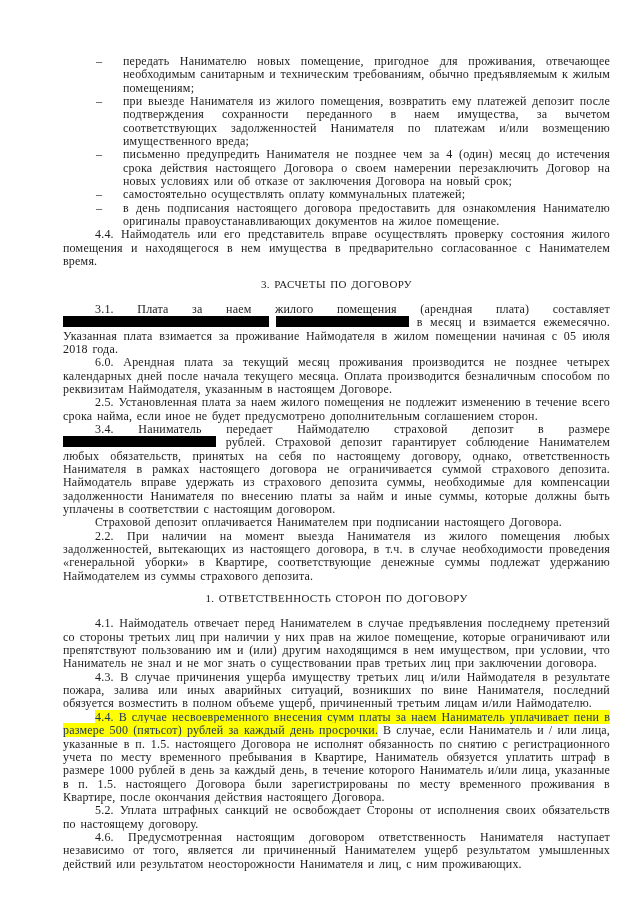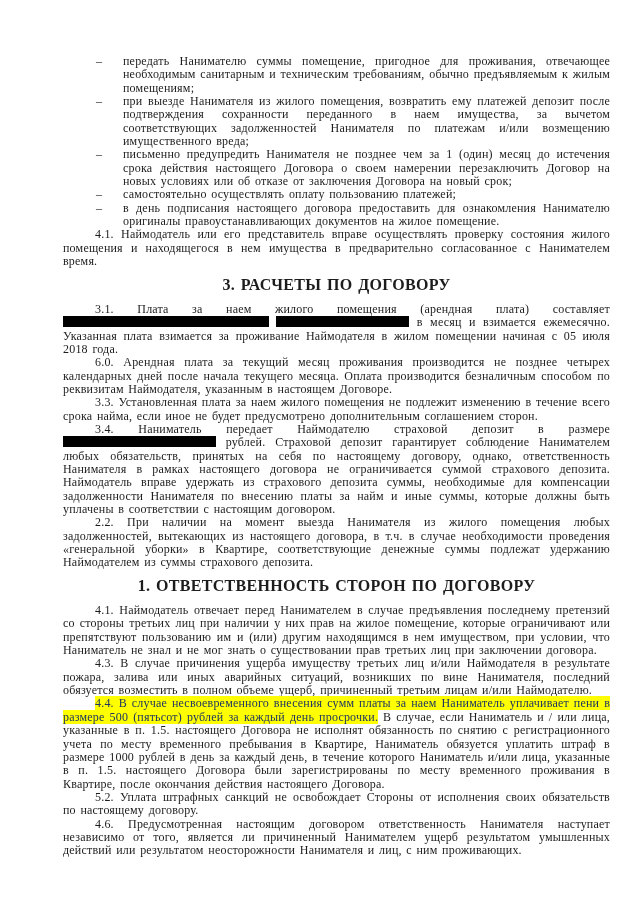--- a/index.html
+++ b/index.html
@@ -27,22 +27,22 @@
   ul.bullets li {
     position:relative;
     padding-left:60px;
     text-align:justify;
   }
   ul.bullets li .dash {
     position:absolute; left:33px; top:0;
   }
   .heading {
     text-align:center;
-    font-weight:bold;
-    font-size:16px;
+    font-weight:normal;
+    font-size:11px;
     margin:9px 0 12px 0;
     text-indent:0;
     letter-spacing:0.3px;
   }
   .redaction {
     display:inline-block;
     height:11px;
     background:#000000;
     vertical-align:-1px;
   }
@@ -50,32 +50,33 @@
     background:#ffff00;
     color:#1e3560;
   }
 </style>
 </head>
 <body>
 
 <div class="page">
   <div class="doc">
       <ul class="bullets">
-        <li><span class="dash">–</span><span>передать Нанимателю суммы помещение, пригодное для проживания, отвечающее необходимым санитарным и техническим требованиям, обычно предъявляемым к жилым помещениям;</span></li>
+        <li><span class="dash">–</span><span>передать Нанимателю новых помещение, пригодное для проживания, отвечающее необходимым санитарным и техническим требованиям, обычно предъявляемым к жилым помещениям;</span></li>
         <li><span class="dash">–</span><span>при выезде Нанимателя из жилого помещения, возвратить ему платежей депозит после подтверждения сохранности переданного в наем имущества, за вычетом соответствующих задолженностей Нанимателя по платежам и/или возмещению имущественного вреда;</span></li>
-        <li><span class="dash">–</span><span>письменно предупредить Нанимателя не позднее чем за 1 (один) месяц до истечения срока действия настоящего Договора о своем намерении перезаключить Договор на новых условиях или об отказе от заключения Договора на новый срок;</span></li>
-        <li><span class="dash">–</span><span>самостоятельно осуществлять оплату пользованию платежей;</span></li>
+        <li><span class="dash">–</span><span>письменно предупредить Нанимателя не позднее чем за 4 (один) месяц до истечения срока действия настоящего Договора о своем намерении перезаключить Договор на новых условиях или об отказе от заключения Договора на новый срок;</span></li>
+        <li><span class="dash">–</span><span>самостоятельно осуществлять оплату коммунальных платежей;</span></li>
         <li><span class="dash">–</span><span>в день подписания настоящего договора предоставить для ознакомления Нанимателю оригиналы правоустанавливающих документов на жилое помещение.</span></li>
       </ul>
-      <p><span>4.1. Наймодатель или его представитель вправе осуществлять проверку состояния жилого помещения и находящегося в нем имущества в предварительно согласованное с Нанимателем  время.</span></p>
+      <p><span>4.4. Наймодатель или его представитель вправе осуществлять проверку состояния жилого помещения и находящегося в нем имущества в предварительно согласованное с Нанимателем  время.</span></p>
       <div class="heading">3. РАСЧЕТЫ ПО ДОГОВОРУ</div>
       <p><span>3.1. Плата за наем жилого помещения (арендная плата) составляет </span><span class="redaction" style="width: 206px; background: rgb(0, 0, 0);"></span><span> </span><span class="redaction" style="width: 133px; background: rgb(0, 0, 0);"></span><span> в месяц и взимается ежемесячно. Указанная плата взимается за  проживание Наймодателя в жилом помещении начиная с 05 июля 2018 года.</span></p>
       <p><span>6.0. Арендная плата за текущий месяц проживания производится  не позднее четырех календарных дней после начала текущего месяца. Оплата производится безналичным способом по реквизитам Наймодателя, указанным в настоящем Договоре.</span></p>
-      <p><span>3.3. Установленная плата за наем жилого помещения не подлежит изменению в течение всего срока найма, если иное не будет предусмотрено дополнительным соглашением сторон.</span></p>
+      <p><span>2.5. Установленная плата за наем жилого помещения не подлежит изменению в течение всего срока найма, если иное не будет предусмотрено дополнительным соглашением сторон.</span></p>
       <p><span>3.4. Наниматель передает Наймодателю страховой депозит в размере </span><span class="redaction" style="width: 153px; background: rgb(0, 0, 0);"></span><span> рублей. Страховой депозит гарантирует соблюдение Нанимателем любых обязательств, принятых на себя по настоящему договору, однако, ответственность Нанимателя в рамках настоящего договора не ограничивается суммой страхового депозита. Наймодатель вправе удержать из страхового депозита суммы, необходимые для компенсации задолженности Нанимателя по внесению платы за найм  и иные суммы, которые должны быть уплачены в соответствии с настоящим договором.</span></p>
+      <p><span>Страховой депозит оплачивается Нанимателем при подписании настоящего Договора.</span></p>
       <p><span>2.2. При наличии на момент выезда Нанимателя из жилого помещения любых задолженностей, вытекающих из настоящего договора, в т.ч. в случае необходимости проведения «генеральной уборки» в Квартире, соответствующие денежные суммы подлежат удержанию Наймодателем из суммы страхового депозита.</span></p>
       <div class="heading">1. ОТВЕТСТВЕННОСТЬ СТОРОН ПО ДОГОВОРУ</div>
       <p><span>4.1. Наймодатель отвечает перед Нанимателем в случае предъявления последнему претензий со стороны третьих лиц при наличии у них прав на жилое помещение, которые ограничивают или препятствуют пользованию им и (или) другим находящимся в нем имуществом, при условии, что Наниматель не знал и не мог знать о существовании прав третьих лиц при заключении договора.</span></p>
       <p><span>4.3. В случае причинения ущерба имуществу третьих лиц и/или Наймодателя в результате пожара, залива или иных аварийных ситуаций, возникших по вине Нанимателя, последний обязуется возместить в полном объеме ущерб, причиненный третьим лицам и/или Наймодателю.</span></p>
       <p><span class="hl" style="background: rgb(255, 255, 0); color: rgb(30, 53, 96);">4.4. В случае несвоевременного внесения сумм платы за наем Наниматель уплачивает пени в размере 500 (пятьсот) рублей за каждый день просрочки.</span><span>  В случае, если Наниматель и / или лица, указанные в п. 1.5. настоящего Договора не исполнят обязанность по снятию с регистрационного учета по месту временного пребывания в Квартире, Наниматель обязуется уплатить штраф в размере 1000 рублей в день за каждый день, в течение которого Наниматель и/или лица, указанные в п. 1.5. настоящего Договора были зарегистрированы по месту временного проживания в Квартире, после окончания действия настоящего Договора.</span></p>
       <p><span>5.2. Уплата штрафных санкций не освобождает Стороны от исполнения своих обязательств по настоящему договору.</span></p>
       <p><span>4.6. Предусмотренная настоящим договором ответственность Нанимателя наступает независимо от того, является ли причиненный Нанимателем ущерб результатом умышленных действий или результатом неосторожности Нанимателя и лиц, с ним проживающих.</span></p>
     </div>
 
 </div>

